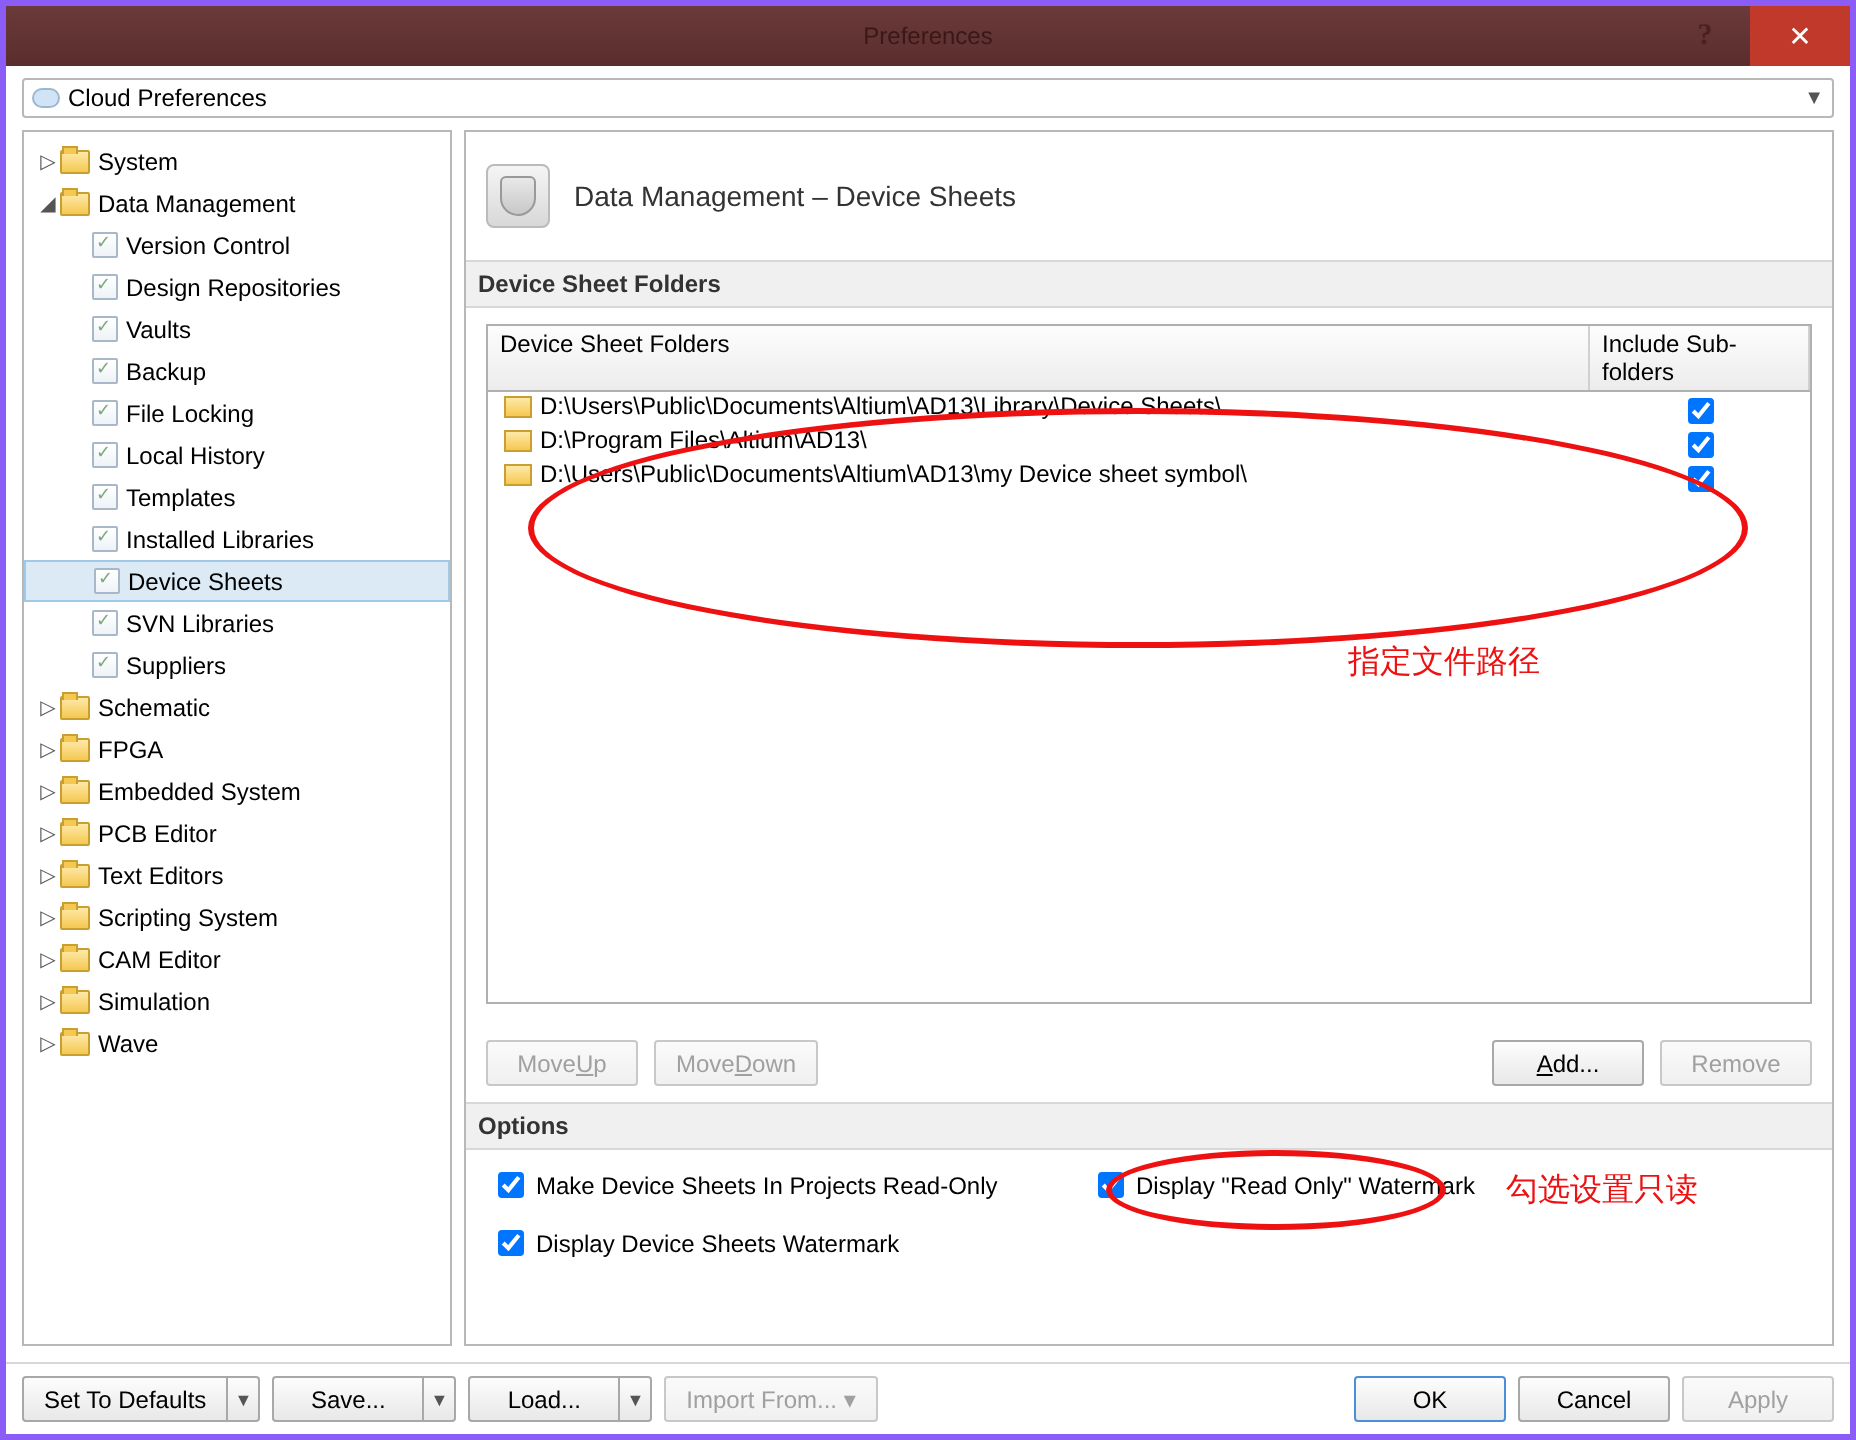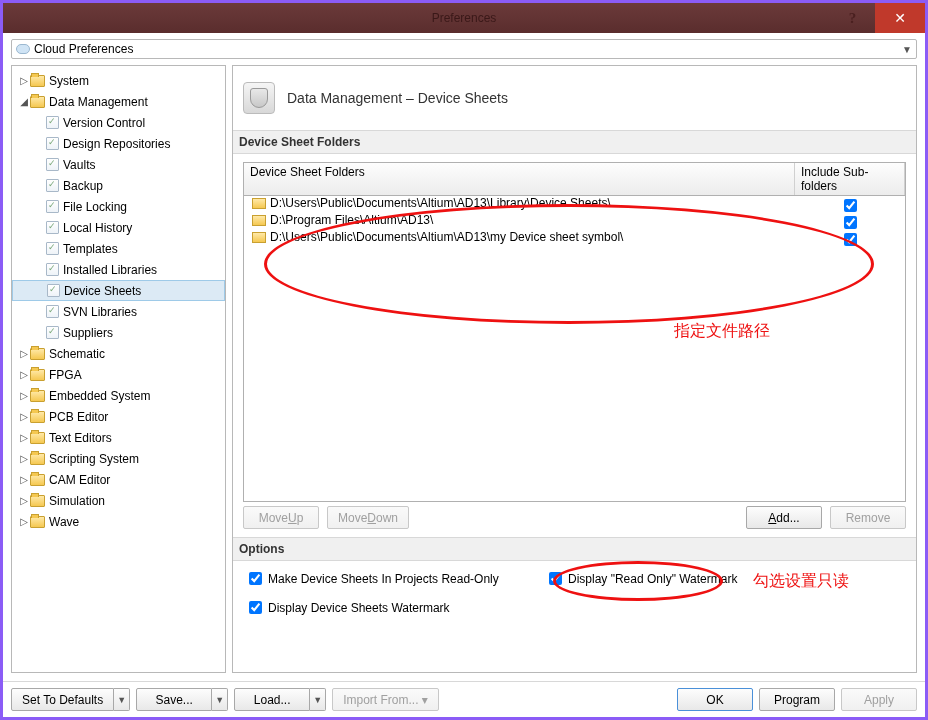--- a/index.html
+++ b/index.html
@@ -34,21 +34,21 @@
   .grid { border:1px solid #b0b0b0; height:340px; display:flex; flex-direction:column; }
   .grid-head { display:flex; background:linear-gradient(#fdfdfd,#ececec); border-bottom:1px solid #b0b0b0; }
   .grid-head .col { padding:2px 6px; border-right:1px solid #d0d0d0; }
   .col-path { flex:1; }
   .col-sub { width:110px; text-align:left; }
   .grid-body { flex:1; background:#fff; overflow:auto; }
   .grid-row { display:flex; align-items:flex-start; height:17px; }
   .grid-row .cell-path { flex:1; display:flex; align-items:center; padding-left:8px; }
   .grid-row .cell-sub { width:110px; text-align:center; }
   .gfolder { width:14px; height:11px; background:linear-gradient(#ffe9a8,#f5c851); border:1px solid #c9a030; margin-right:4px; }
-  .btn-row { display:flex; gap:8px; margin-top:4px; }
+  .btn-row { display:flex; gap:8px; margin-top:18px; }
   .btn { min-width:76px; height:23px; background:linear-gradient(#fdfdfd,#e8e8e8); border:1px solid #a8a8a8; border-radius:2px; padding:0 10px; display:inline-flex; align-items:center; justify-content:center; cursor:default; }
   .btn.disabled { color:#a0a0a0; border-color:#c8c8c8; background:linear-gradient(#fafafa,#f0f0f0); }
   .btn .ul { text-decoration:underline; }
   .spacer { flex:1; }
   .options-body { padding:8px 12px; display:flex; flex-wrap:wrap; }
   .check-row { display:flex; align-items:center; margin-bottom:10px; width:300px; }
   .check-row input { margin-right:6px; }
   .footer { height:36px; border-top:1px solid #d8d8d8; padding:6px 8px; display:flex; align-items:center; gap:6px; background:#fff; }
   .split-btn { display:flex; }
   .split-btn .btn { border-top-right-radius:0; border-bottom-right-radius:0; }
@@ -276,20 +276,20 @@
           <span>Load...</span>
         </div>
         <div class="drop">▼</div>
     </div>
     <div class="btn disabled"><span>Import From...</span>&nbsp;▾</div>
     <div class="spacer"></div>
     <div class="btn" style="border-color:#4a90d9">
         <span>OK</span>
       </div>
     <div class="btn">
-        <span>Program</span>
+        <span>Cancel</span>
       </div>
     <div class="btn disabled">
         <span>Apply</span>
       </div>
   </div>
 
 </div>
 
 </body></html>

